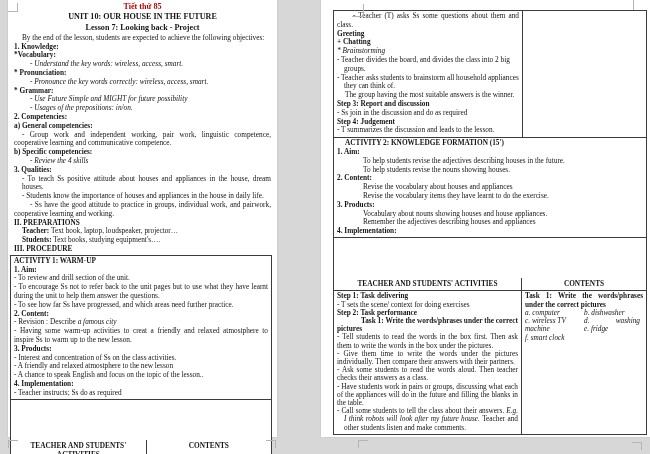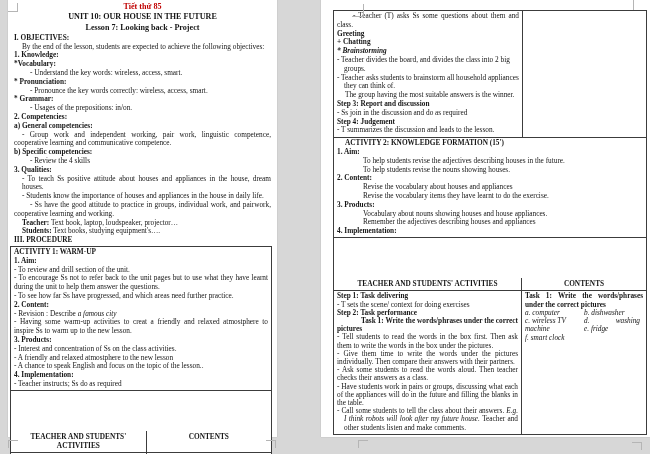--- a/index.html
+++ b/index.html
@@ -11,25 +11,25 @@
     font-family:"Liberation Serif","DejaVu Serif",serif;
     font-size:7.3px; color:#151515;
   }
   .page{ position:absolute; top:0; background:#ffffff; box-shadow:0 0 1px #a8a8a8; }
   #page1{ left:8px; width:269px; height:437px; }
   #page2{ left:321px; width:329px; height:437px; }
 
   .ln{ line-height:8.8px; min-height:8.8px; }
   .f-b{ font-weight:bold; }
   .f-i{ font-style:italic; }
-  .f-bi{ font-weight:bold; font-style:italic;text-align:center; }
+  .f-bi{ font-weight:normal; font-style:italic;text-align:center; }
   .just{ text-align:justify; }
   .red{ color:var(--red); }
   .in1{ padding-left:8px; }
-  .in2{ padding-left:16px; }
+  .in2{ padding-left:16px;font-style:italic; }
   .in3{ padding-left:26px; }
   .ti1{ text-indent:8px; }
   .ti2{ text-indent:16px; }
   .ti3{ text-indent:24px; }
   .hang{ padding-left:7px; text-indent:-7px; }
 
   .p1-head{ padding-top:2px; text-align:center; font-weight:bold; font-size:8.1px; }
   .p1-head .ln{ line-height:10.3px; }
   .p1-body{ padding:1px 6px 0 6px; }
 
@@ -68,38 +68,39 @@
 </head>
 <body>
 
 <div class="page" id="page1">
   <div class="p1-head">
     <div class="ln red">Tiết thứ 85</div>
     <div class="ln">UNIT 10: OUR HOUSE IN THE FUTURE</div>
     <div class="ln">Lesson 7: Looking back - Project</div>
   </div>
   <div class="p1-body">
-      <div class="ln"><span class="f-b">I. OBJECTIVES:</span></div>
       <div class="ln in1"><span>By the end of the lesson, students are expected to achieve the following objectives:</span></div>
       <div class="ln"><span class="f-b">1. Knowledge:</span></div>
       <div class="ln"><span class="f-b">*Vocabulary:</span></div>
       <div class="ln in2"><span>- Understand the key words: wireless, access, smart.</span></div>
       <div class="ln"><span class="f-b">* Pronunciation:</span></div>
       <div class="ln in2"><span>- Pronounce the key words correctly: wireless, access, smart.</span></div>
       <div class="ln"><span class="f-b">* Grammar:</span></div>
+      <div class="ln in2"><span>- Use Future Simple and MIGHT for future possibility</span></div>
       <div class="ln in2"><span>- Usages of the prepositions: in/on.</span></div>
       <div class="ln"><span class="f-b">2. Competencies:</span></div>
       <div class="ln"><span class="f-b">a) General competencies:</span></div>
       <div class="ln ti1 just"><span>- Group work and independent working, pair work, linguistic competence, cooperative learning and communicative competence.</span></div>
       <div class="ln"><span class="f-b">b) Specific competencies:</span></div>
       <div class="ln in2"><span>- Review the 4 skills</span></div>
       <div class="ln"><span class="f-b">3. Qualities:</span></div>
       <div class="ln in1 just"><span>- To teach Ss positive attitude about houses and appliances in the house, dream houses.</span></div>
       <div class="ln in1 just"><span>- Students know the importance of houses and appliances in the house in daily life.</span></div>
       <div class="ln ti2 just"><span>- Ss have the good attitude to practice in groups, individual work, and pairwork, cooperative learning and working.</span></div>
+      <div class="ln"><span class="f-b">II. PREPARATIONS</span></div>
       <div class="ln in1"><span class="f-b">Teacher:</span><span> Text book, laptop, loudspeaker, projector…</span></div>
       <div class="ln in1"><span class="f-b">Students:</span><span> Text books, studying equipment's….</span></div>
       <div class="ln"><span class="f-b">III. PROCEDURE</span></div>
     </div>
   <div class="abox">
     <div class="abox-lines">
         <div class="ln"><span class="f-b">ACTIVITY 1: WARM-UP</span></div>
         <div class="ln"><span class="f-b">1. Aim:</span></div>
         <div class="ln"><span>- To review and drill section of the unit.</span></div>
         <div class="ln just"><span>- To encourage Ss not to refer back to the unit pages but to use what they have learnt during the unit to help them answer the questions.</span></div>

